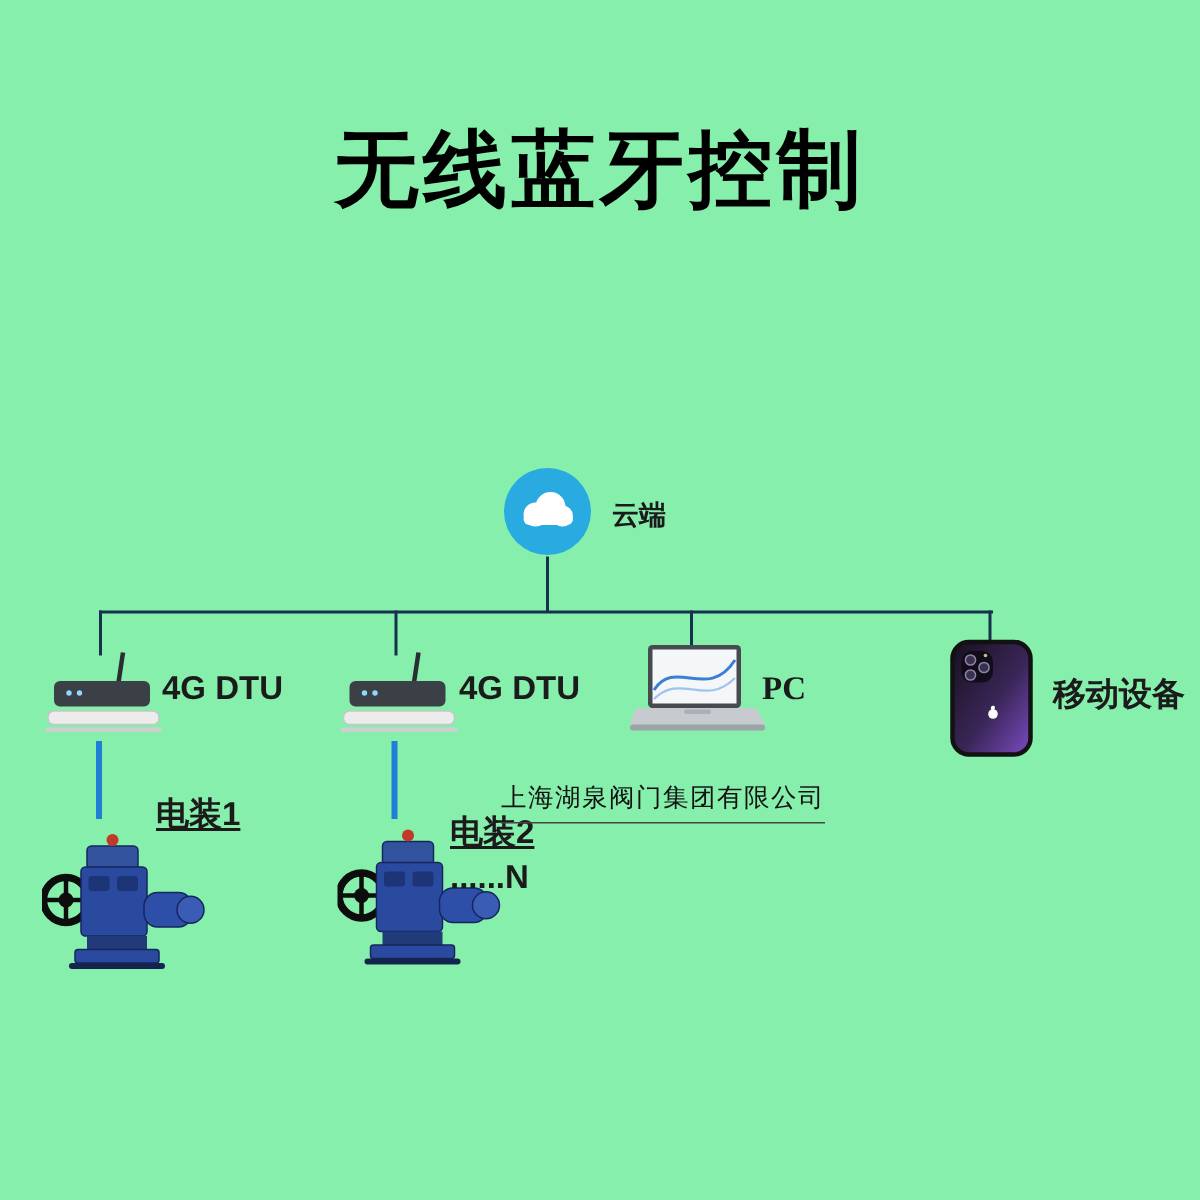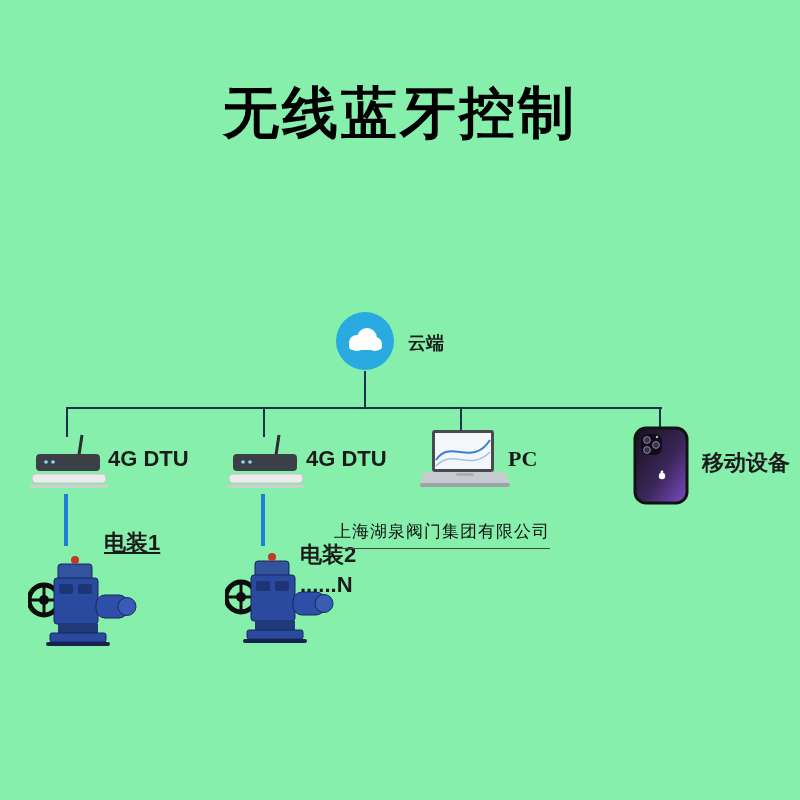--- a/index.html
+++ b/index.html
@@ -174,18 +174,18 @@
         <rect x="31" y="36" width="14" height="10" rx="2" fill="#1d3576"></rect>
         <rect x="50" y="36" width="14" height="10" rx="2" fill="#1d3576"></rect>
         <rect x="68" y="47" width="32" height="23" rx="9" fill="#2d4fa8" stroke="#16265c"></rect>
         <circle cx="99" cy="58.5" r="9" fill="#3a5cb5" stroke="#16265c"></circle>
         <rect x="30" y="76" width="40" height="9" fill="#203a7a"></rect>
         <rect x="22" y="85" width="56" height="9" rx="2" fill="#2a4aa0" stroke="#16265c"></rect>
         <rect x="18" y="94" width="64" height="4" rx="2" fill="#15244f"></rect>
       </svg>
     </span>
   </div>
-  <div class="label" style="left:300px;top:540px;">电装2</div>
+  <div class="label" style="left:300px;top:540px;text-decoration:underline;">电装2</div>
   <div class="label" style="left:300px;top:572px;">......N</div>
 
   <div class="watermark">上海湖泉阀门集团有限公司</div>
 
 </div>
 
 </body></html>

